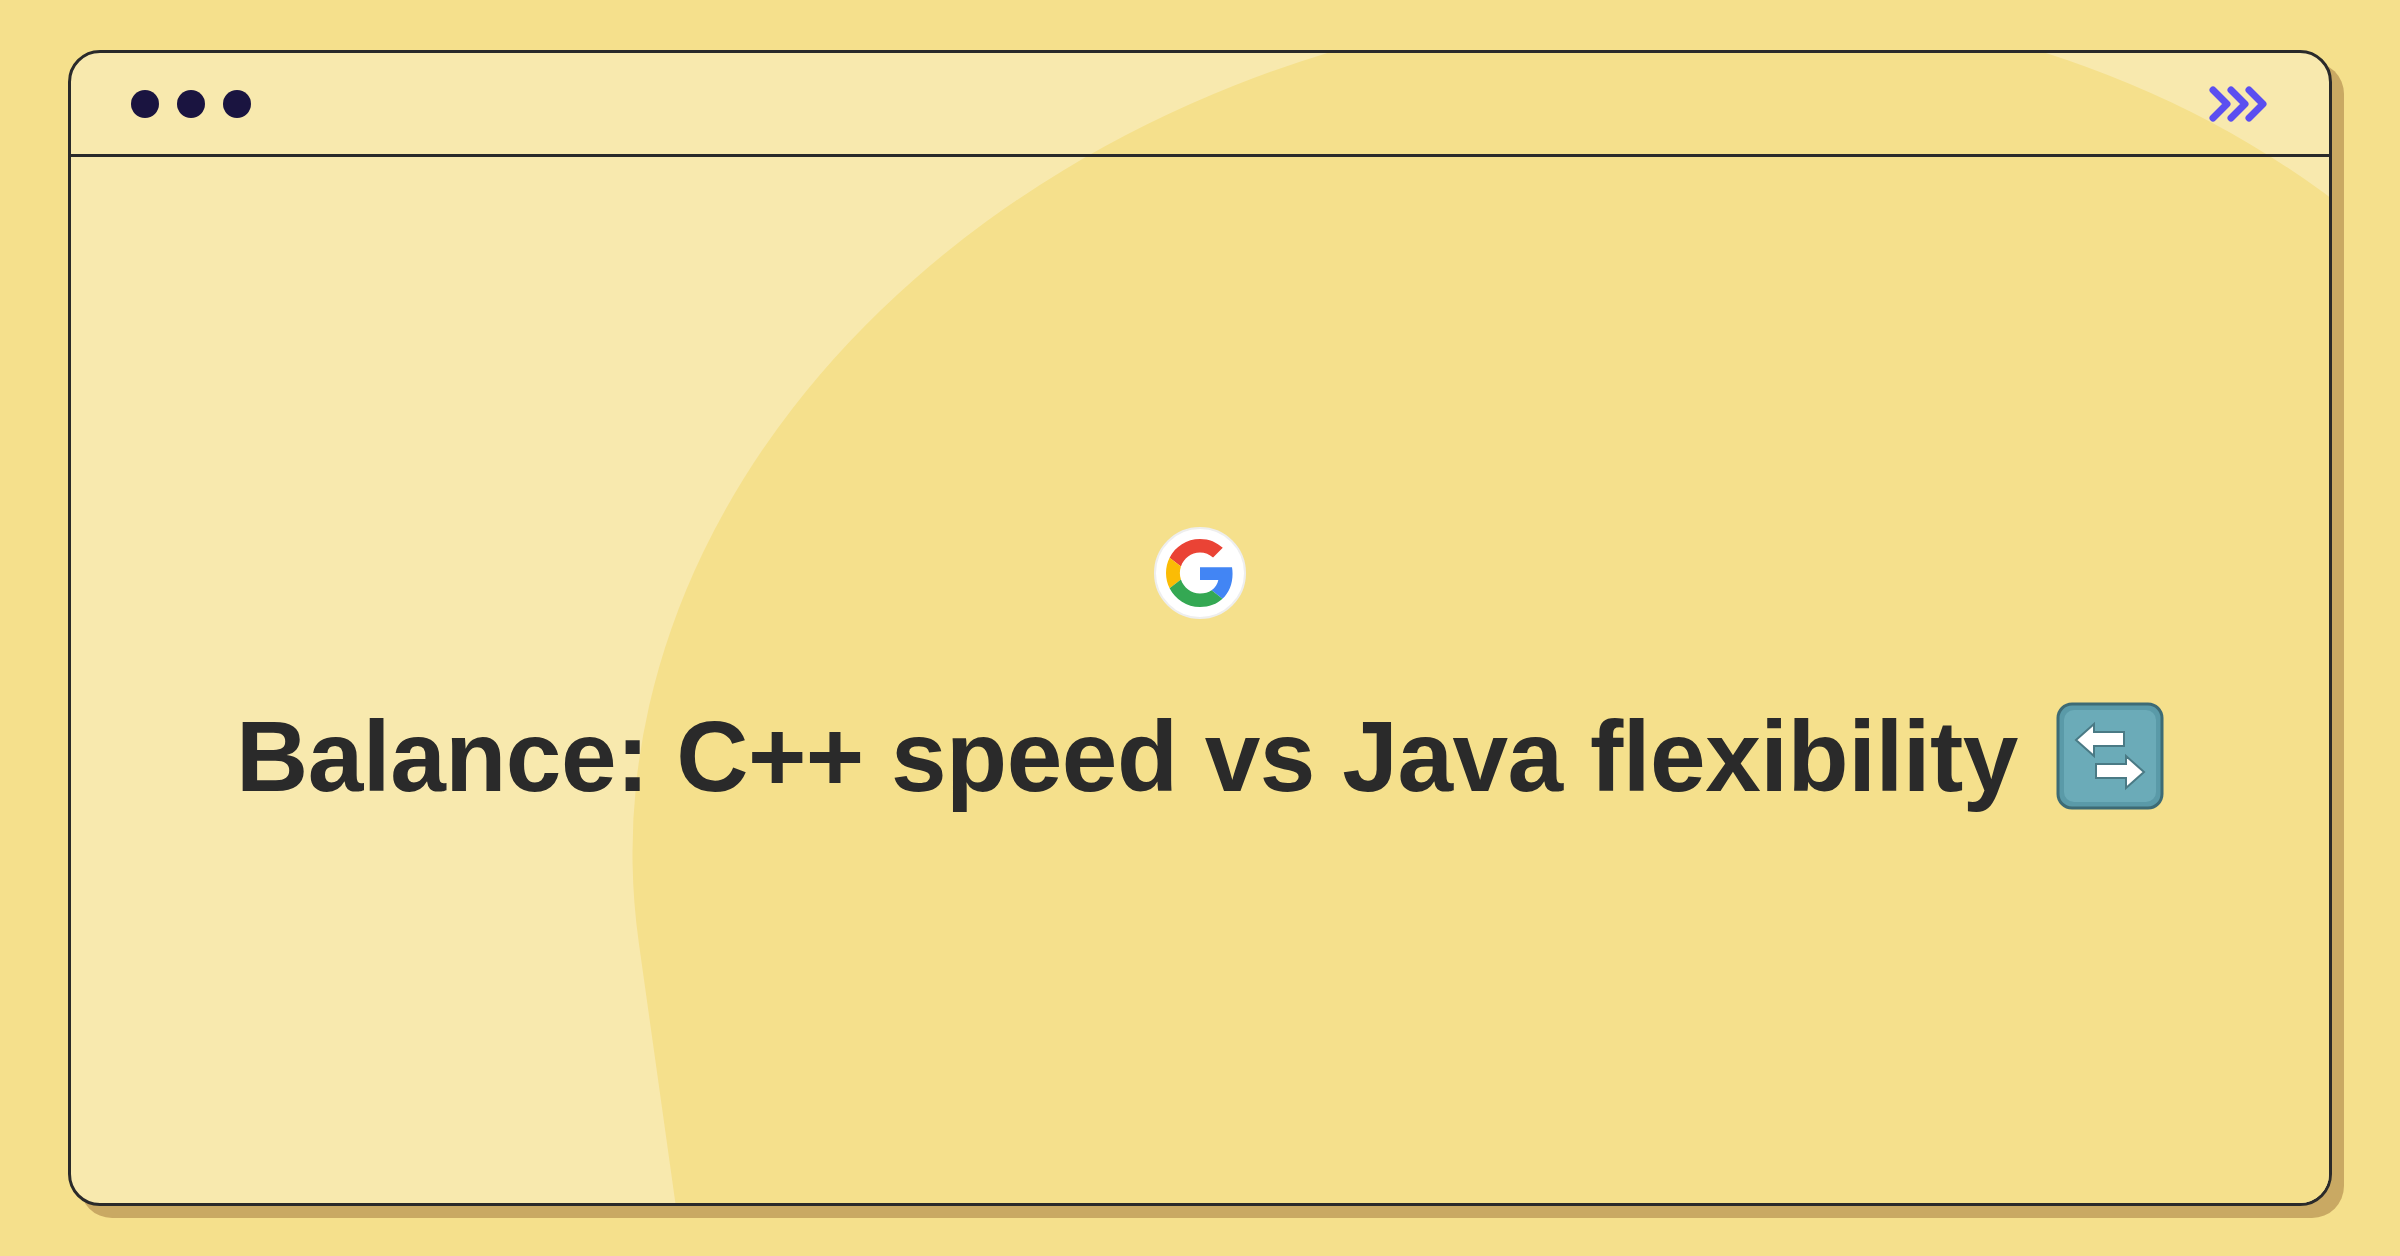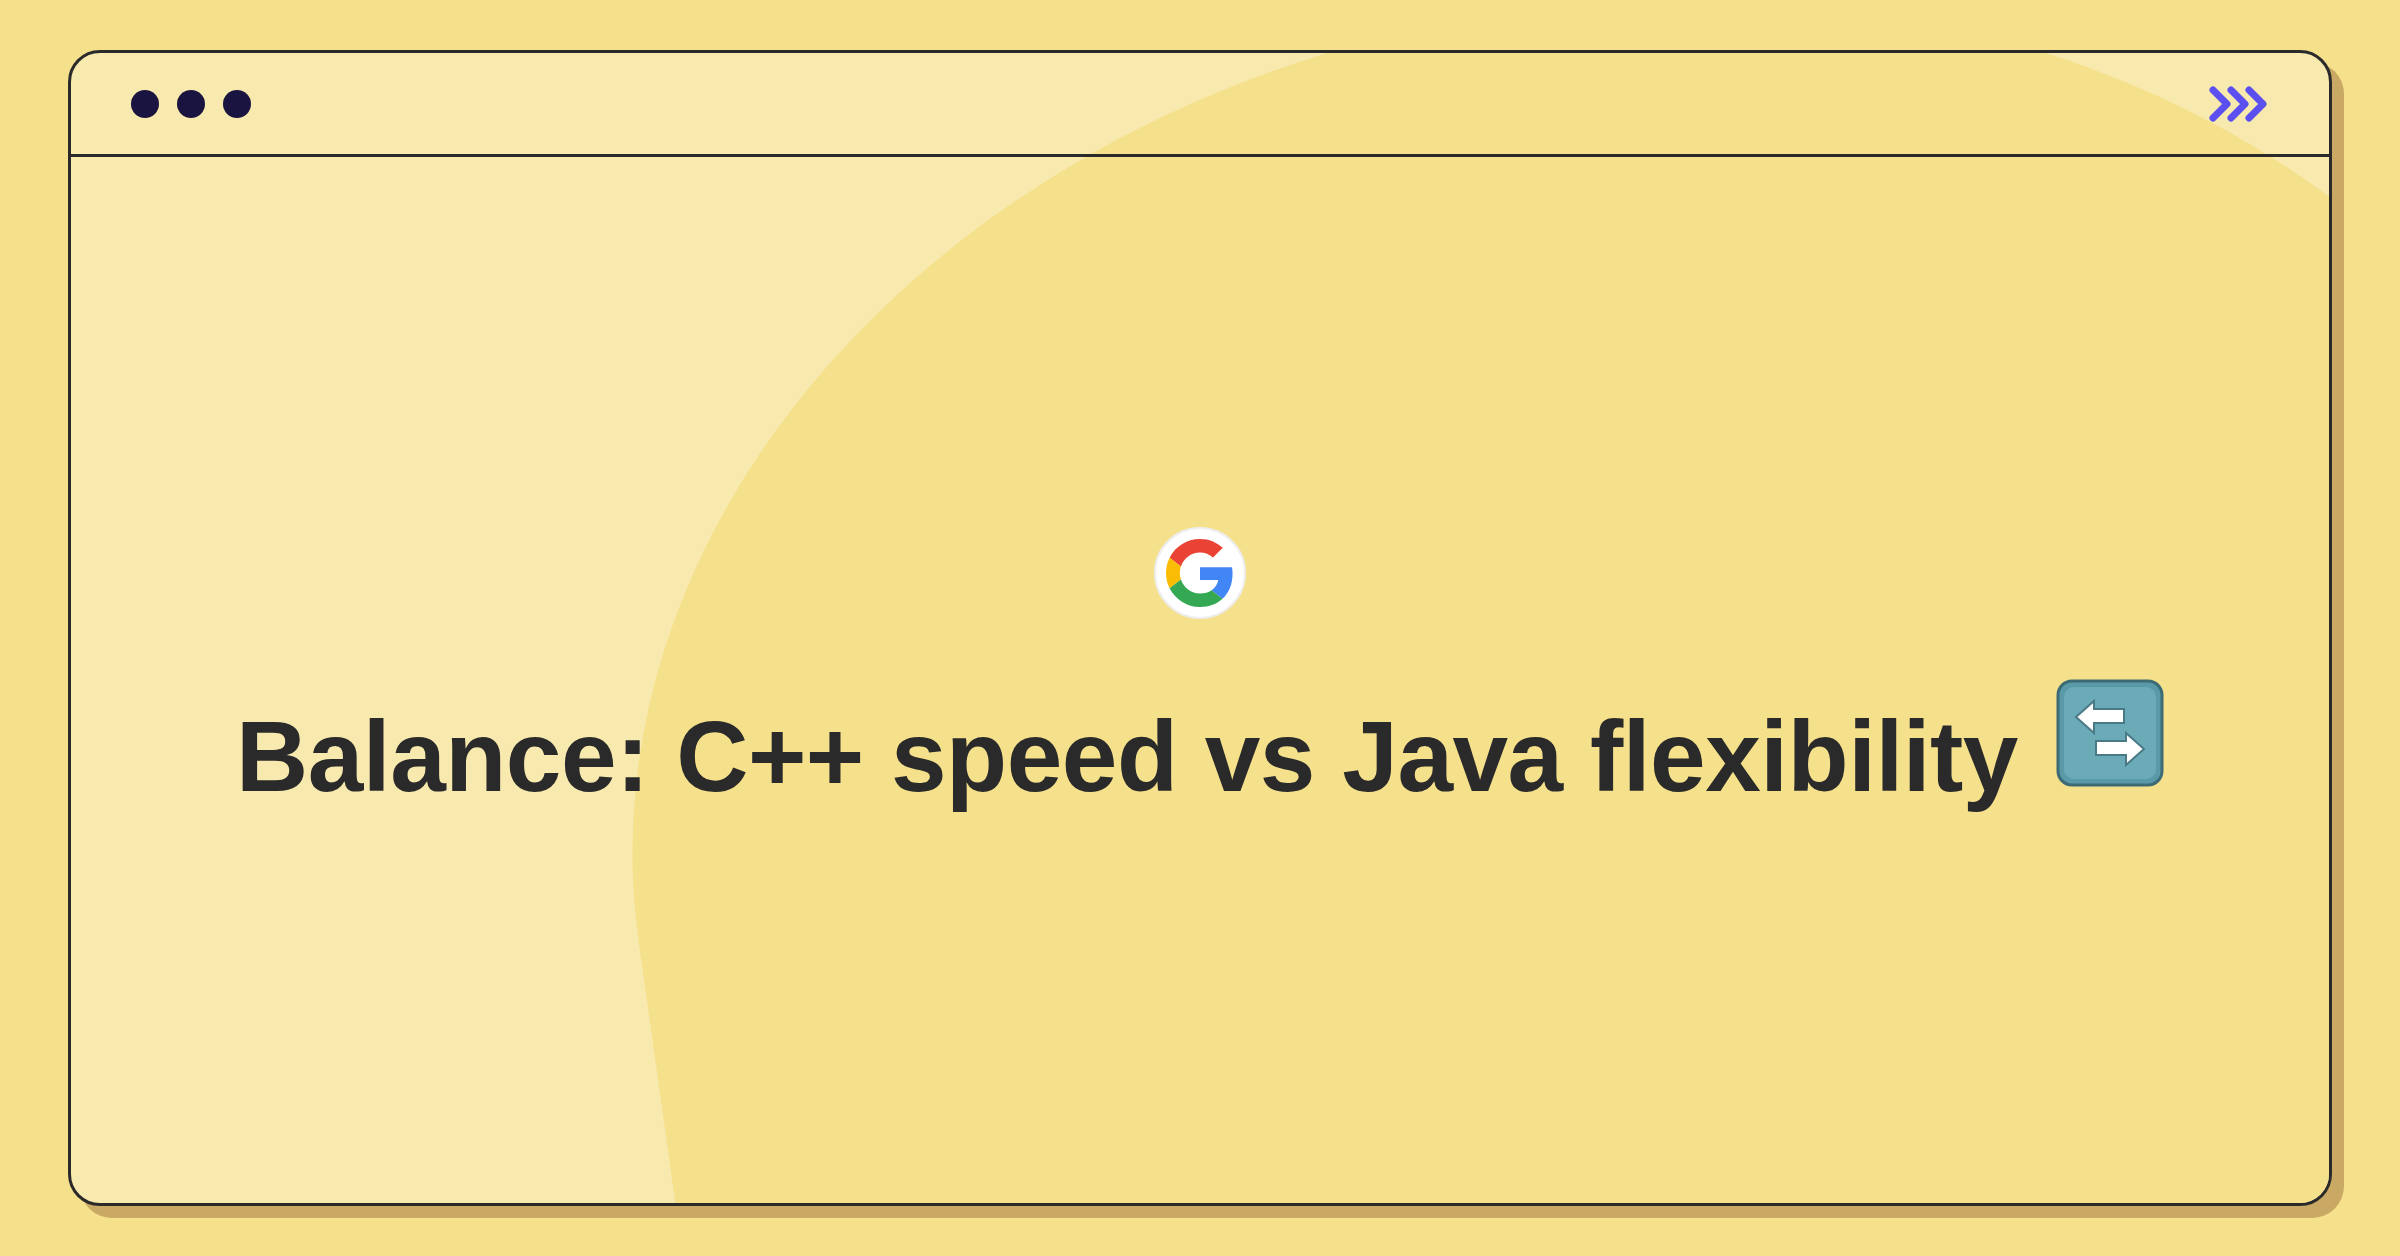--- a/index.html
+++ b/index.html
@@ -122,20 +122,21 @@
     .headline {
       font-size: 100px;
       font-weight: 800;
       color: #2a2a2a;
       text-align: center;
       line-height: 1.55;
       letter-spacing: -0.5px;
       display: flex;
       flex-wrap: wrap;
       justify-content: center;
+      align-items: center;
       gap: 0.3em;
     }
     
     .headline-text {
       display: inline;
     }
     
     .emoji-swap {
       display: inline-flex;
       width: 108px;

